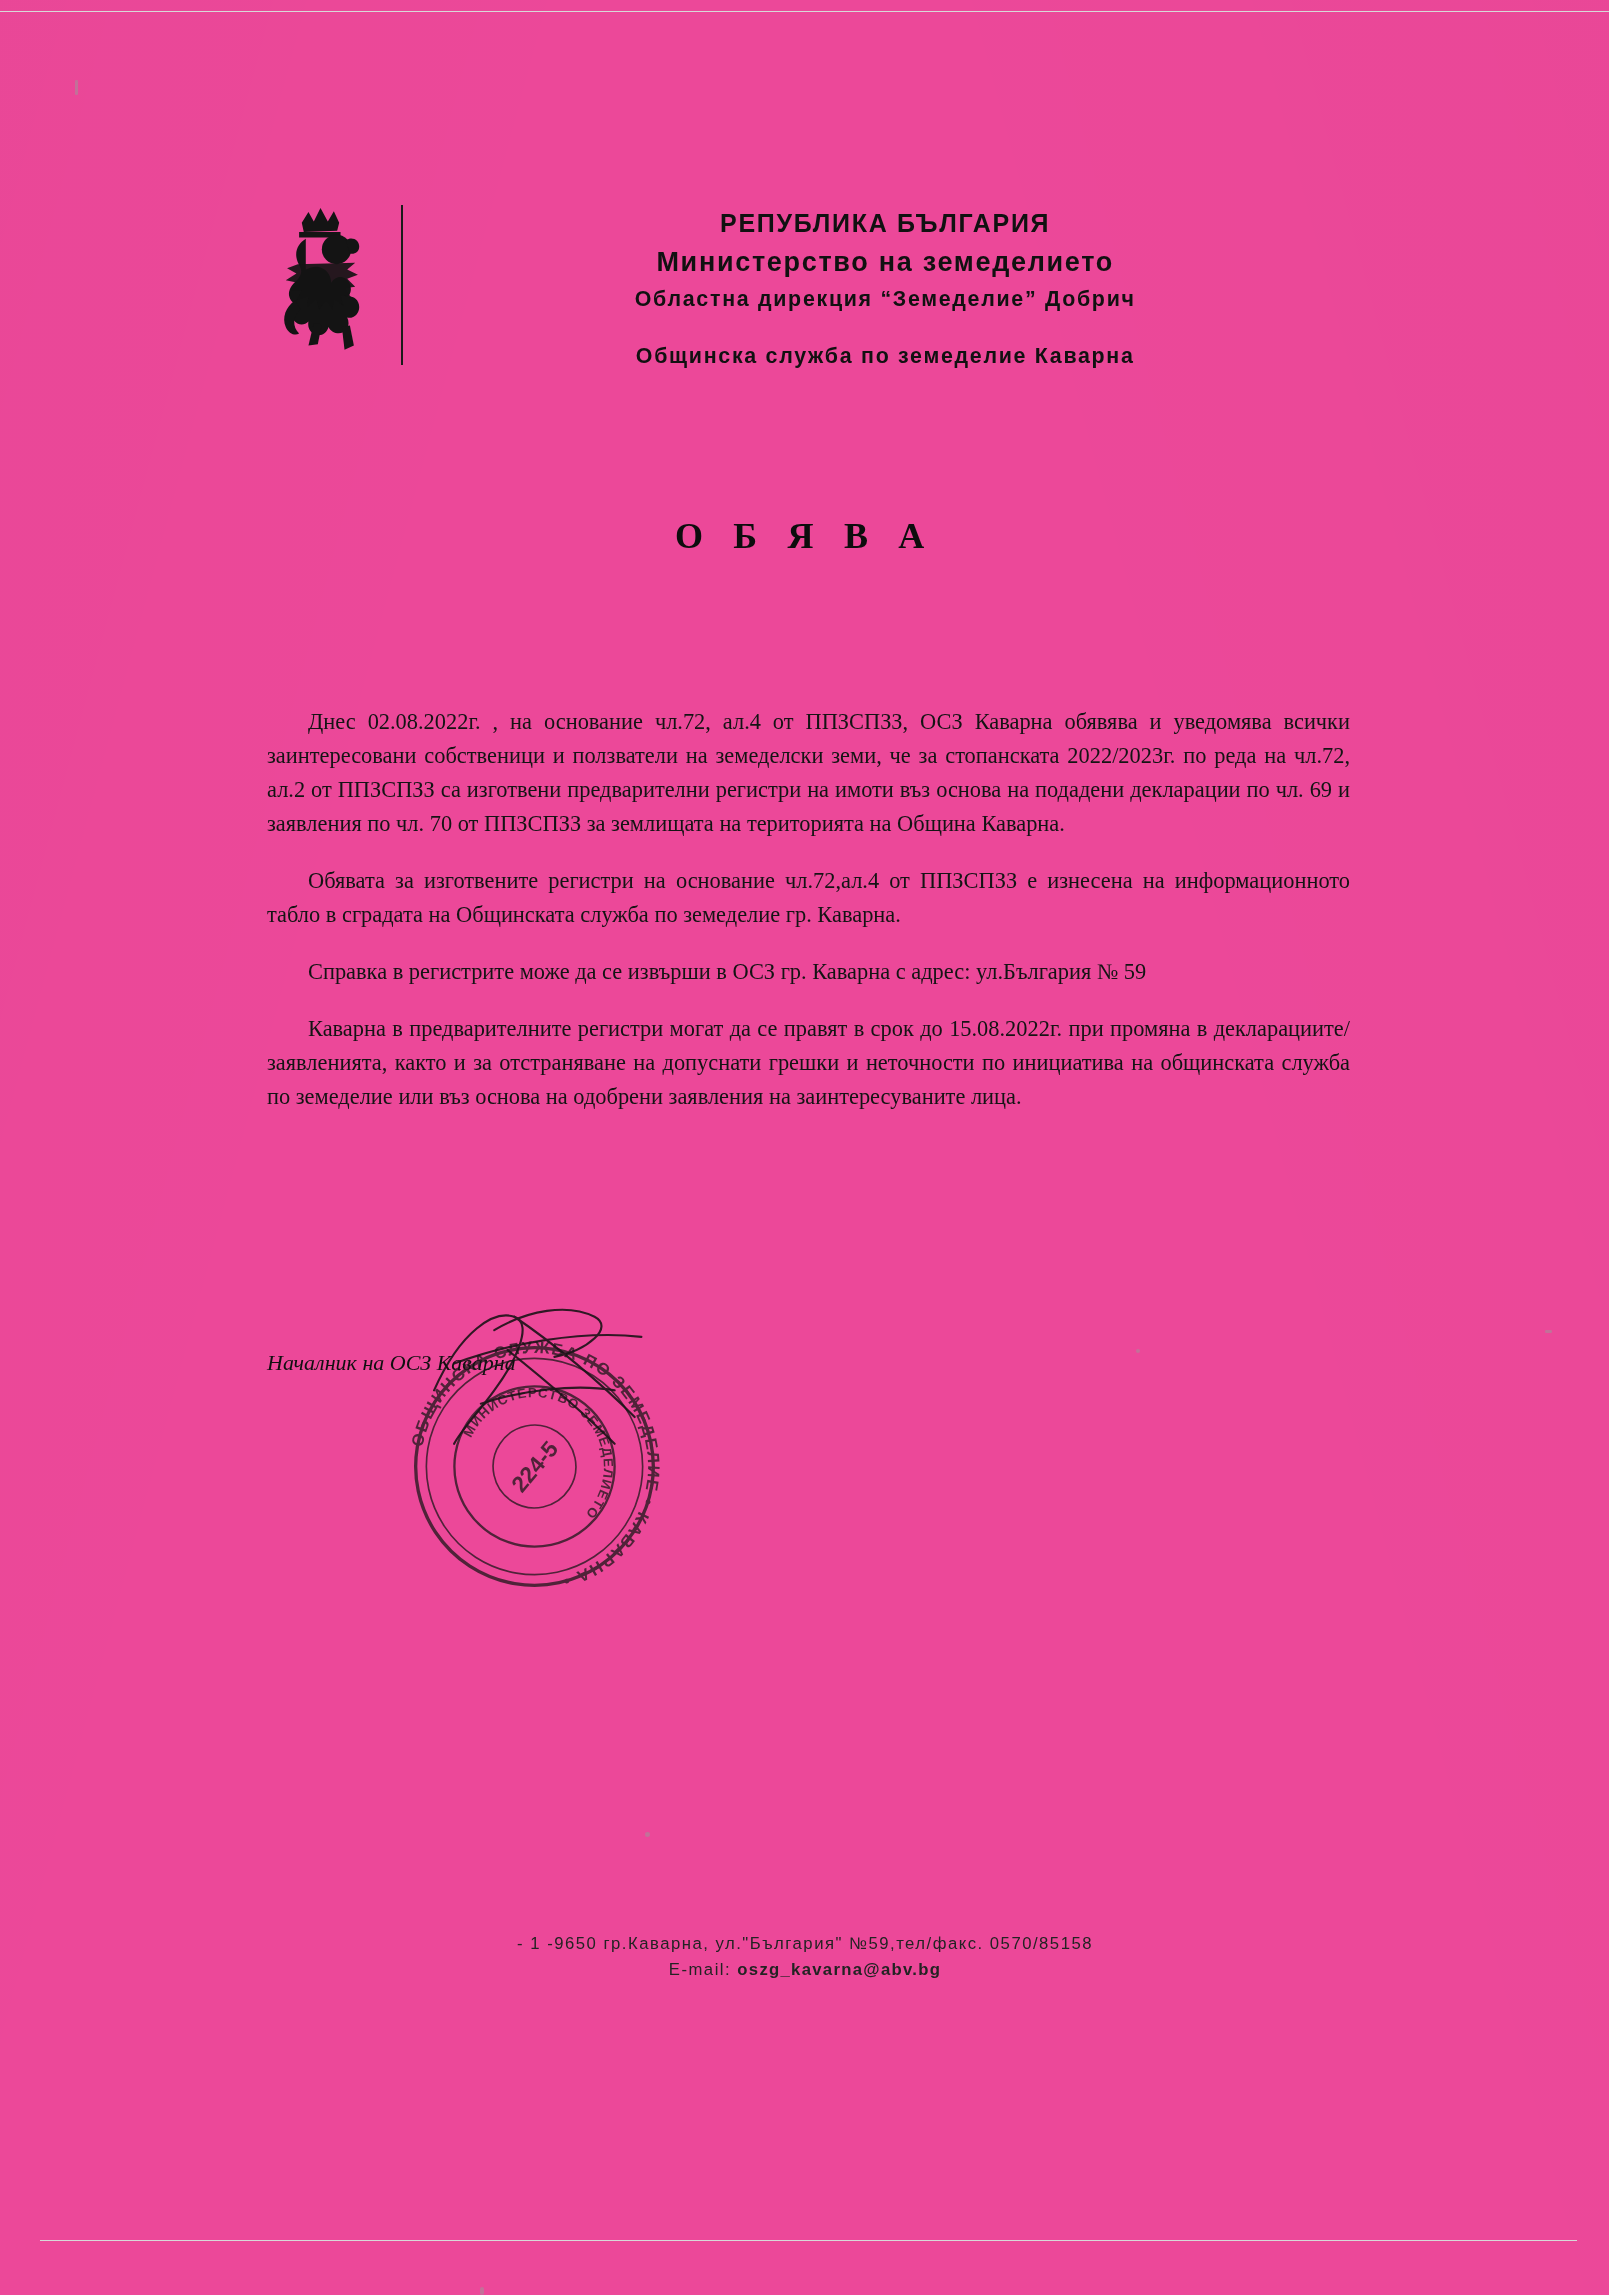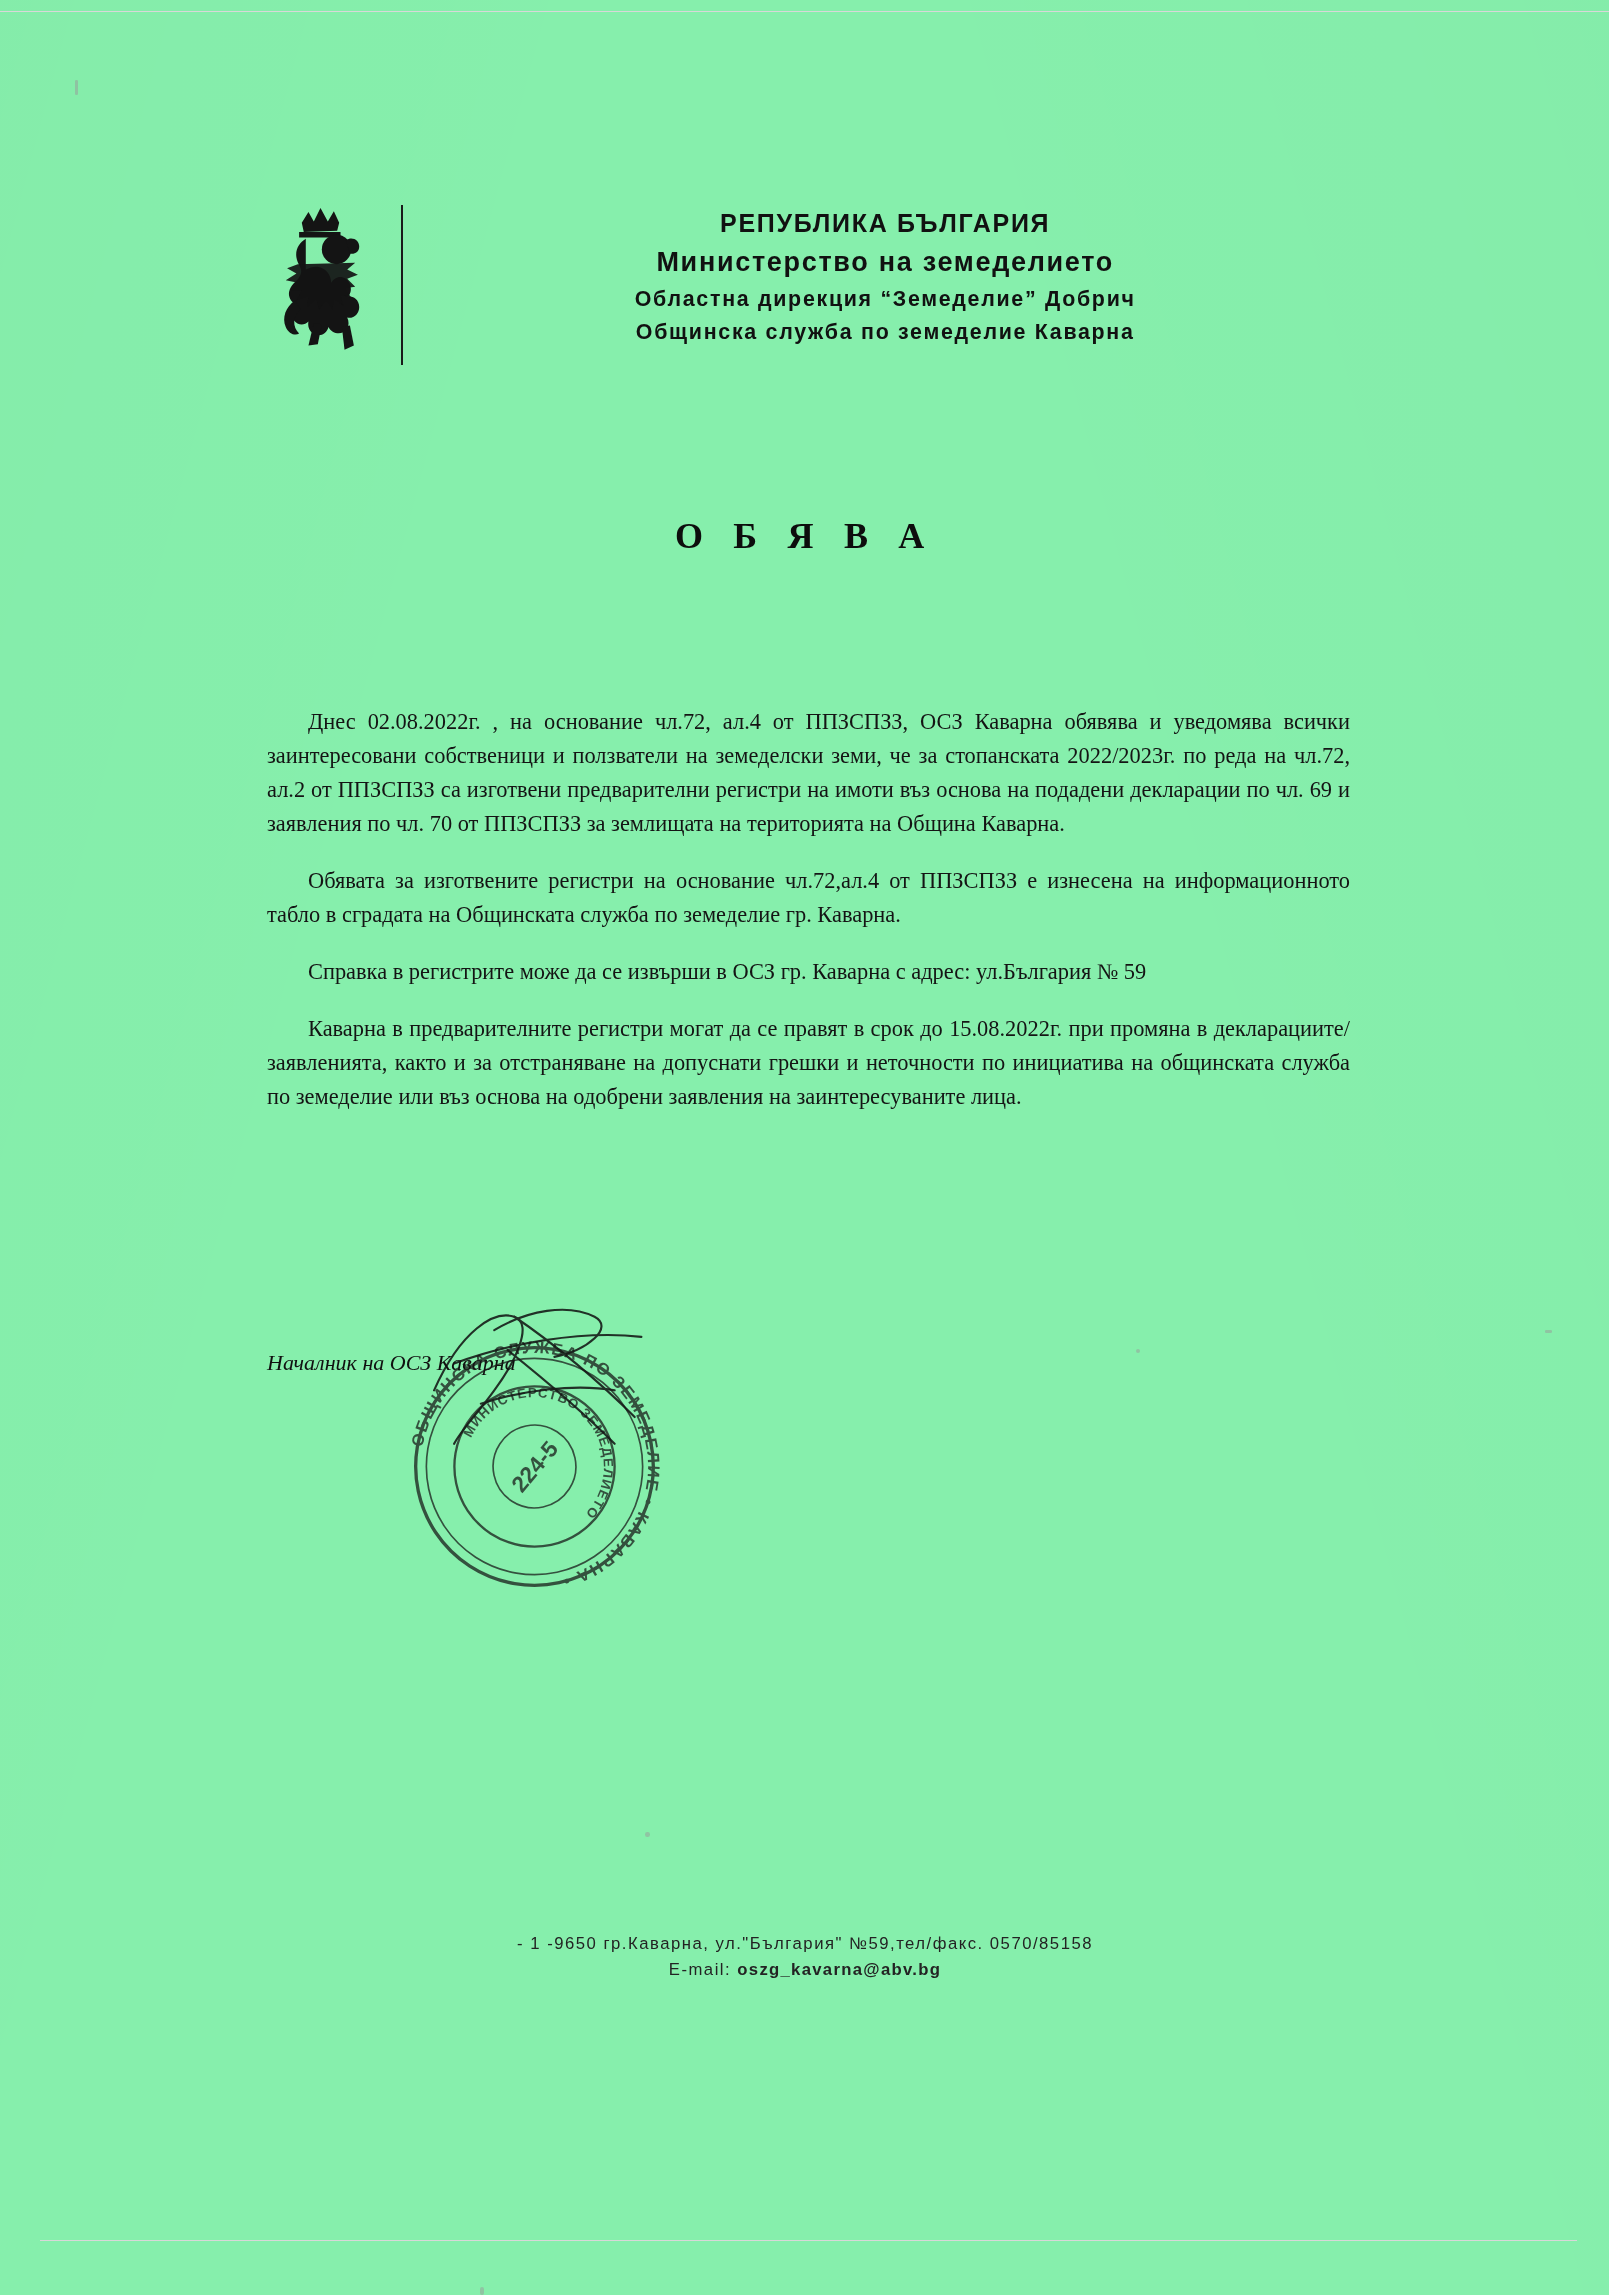--- a/index.html
+++ b/index.html
@@ -13,21 +13,21 @@
     position: relative;
     font-family: "Liberation Serif", serif;
     color: #111;
     overflow: hidden;
   }
 
   
   .page {
     position: absolute;
     inset: 0;
-    background: #86efac;
+    background: #ec4899;
   }
   .scan-noise {
     position: absolute;
     inset: 0;
     background:
       linear-gradient(105deg, rgba(0,0,0,0.012) 0%, rgba(0,0,0,0) 30%),
       linear-gradient(255deg, rgba(0,0,0,0.012) 0%, rgba(0,0,0,0) 35%);
     pointer-events: none;
   }
 
@@ -65,21 +65,21 @@
     font-family: "Liberation Sans", sans-serif;
     font-weight: bold;
     color: #111;
     letter-spacing: 1.7px;
     line-height: 1.52;
     white-space: nowrap;
   }
   .hl-1 { font-size: 25px; letter-spacing: 2.7px; }
   .hl-2 { font-size: 27px; letter-spacing: 2px; }
   .hl-3 { font-size: 21.4px; letter-spacing: 2px; }
-  .hl-4 { font-size: 21.4px; letter-spacing: 2px; }
+  .hl-4 { font-size: 21.4px; letter-spacing: 2px; margin-top: 24px; }
 
   
   .doc-title {
     position: absolute;
     top: 515px;
     left: 0;
     width: 100%;
     text-align: center;
     font-family: "Liberation Serif", serif;
     font-weight: bold;

